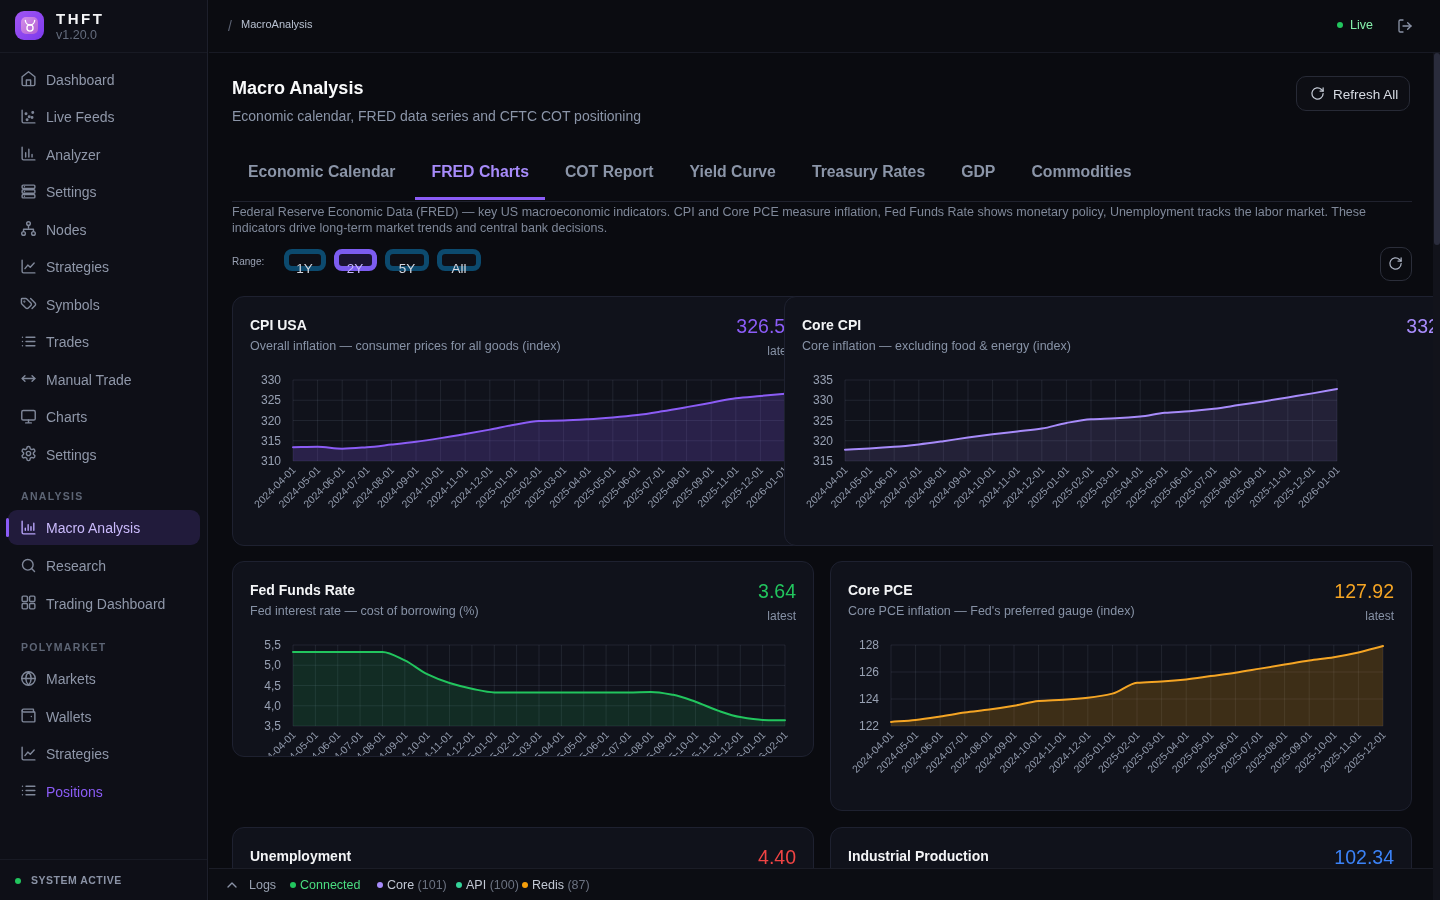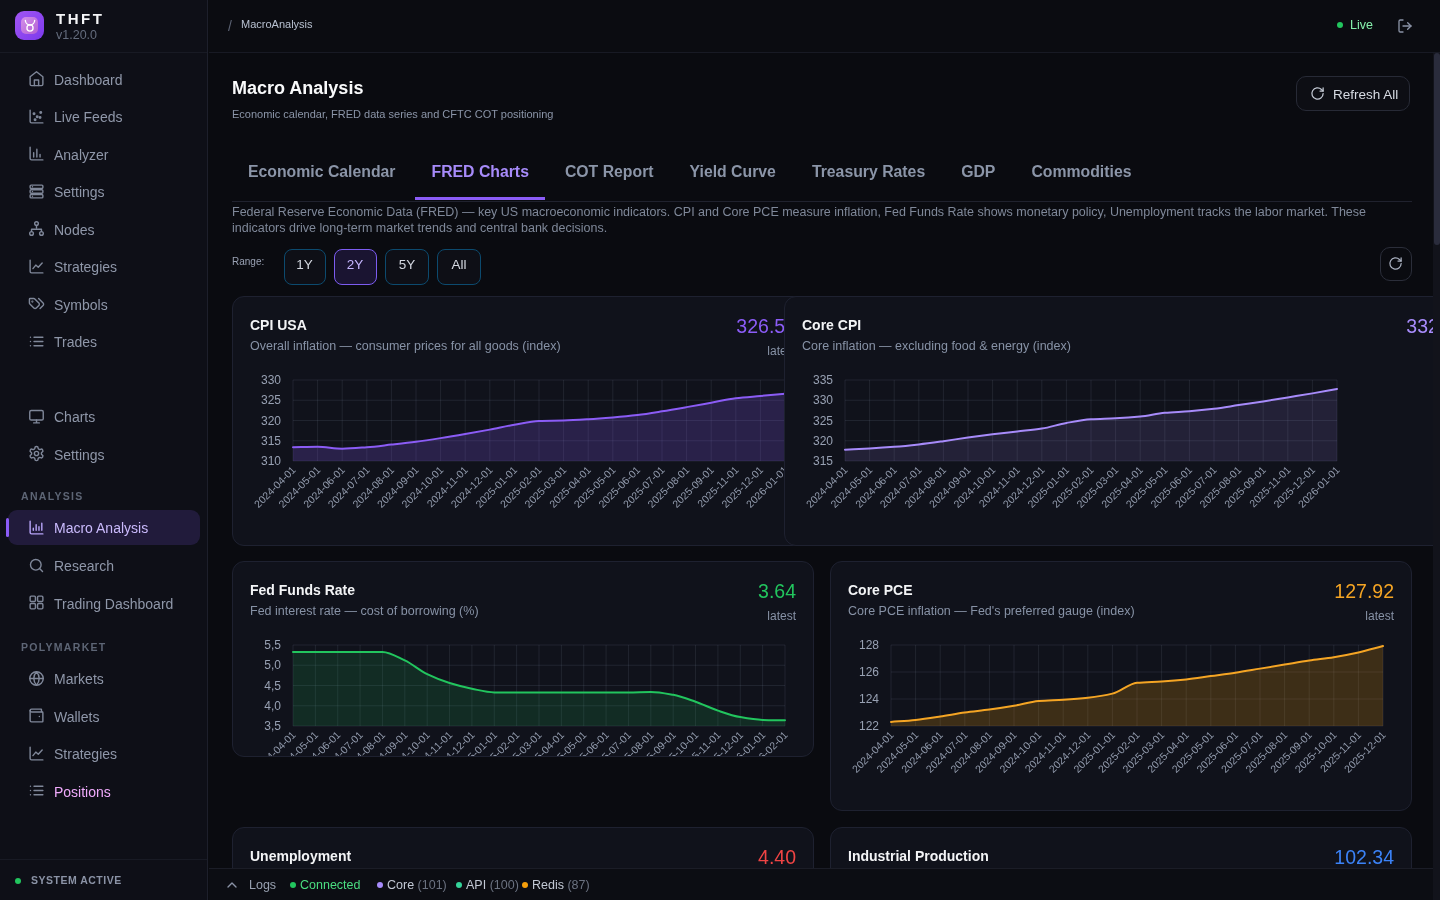--- a/index.html
+++ b/index.html
@@ -1,34 +1,34 @@
 <!DOCTYPE html>
 <html><head><meta charset="utf-8">
 <style>
 * { margin:0; padding:0; box-sizing:border-box; }
 html,body { width:1440px; height:900px; overflow:hidden; background:#0a0b10;
   font-family:"Liberation Sans", sans-serif; }
 #sidebar { position:absolute; left:0; top:0; width:208px; height:900px;
   background:#0e0f17; border-right:1px solid #1d1f2b; }
 #logo { position:absolute; left:0; top:0; width:207px; height:53px; border-bottom:1px solid #181a24; }
-.nav { position:absolute; left:8px; width:207px; height:30px;padding-left:48px; }
+.nav { position:absolute; left:0; width:207px; height:30px;padding-left:48px; }
 .nico { position:absolute; left:20px; top:6px; }
 .nlab { position:absolute; left:46px; top:7.5px; font-size:14px; }
 .sect { position:absolute; left:21px; font-size:10.5px; font-weight:700; letter-spacing:1.3px; color:#5d6575; }
 #topbar { position:absolute; left:209px; top:0; width:1231px; height:53px;
   background:#0b0c11; border-bottom:1px solid #181a24; }
 .tab { display:inline-block; padding:0 16px; margin-right:4px; font-size:15.8px; font-weight:700;
   color:#8b95a8; height:47px; line-height:38px; border-bottom:3px solid transparent; }
 .tab.act { color:#a78bfa; border-bottom-color:#8b5cf6; }
 .card { position:absolute; background:#10121b; border:1px solid #1e2130; border-radius:12px; overflow:hidden; }
 .ct { position:absolute; left:17px; top:20px; font-size:14px; font-weight:700; color:#f3f4f6; }
 .cs { position:absolute; left:17px; top:42px; font-size:12.5px; color:#8792a6; }
 .cv { position:absolute; right:17px; top:17.5px; font-size:19.5px; font-weight:400; }
 .cl { position:absolute; right:17px; top:46.5px; font-size:12px; color:#8792a6; }
-.rbtn { position:absolute; top:249px; height:36px; border:1px solid #0c4a6e; border-radius:8px;
+.rbtn { position:absolute; top:249px; height:22px; border:5px solid #0c4a6e; border-radius:8px;
   background:#0e0f16; color:#d3d7e0; font-size:13.5px; text-align:center; line-height:29px; }
 .dot { display:inline-block; width:6px; height:6px; border-radius:50%; }
 </style></head>
 <body>
 <div id="sidebar">
   <div id="logo">
     <div style="position:absolute;left:15px;top:11px;width:29px;height:29px;border-radius:9px;background:linear-gradient(135deg,#a155f2,#7c3aed);"></div>
     <div style="position:absolute;left:21px;top:17px;width:17px;height:17px;border-radius:5px;background:linear-gradient(135deg,#d390e9,#b25fd4);display:flex;align-items:center;justify-content:center;">
         <svg width="16" height="16" viewBox="0 0 24 24" fill="none" stroke="#ffffff" stroke-width="2" stroke-linecap="round">
           <path d="M5 3.5a7 7 0 0 0 14 0"></path>
@@ -97,20 +97,28 @@
           <circle cx="6.2" cy="9.2" r="0.6" fill="currentColor"></circle>
         </svg></span>
       <span class="nlab" style="color:#8f97a9">Symbols</span>
     </div>
     <div class="nav" style="top:326.5px">
       <span class="nico"><svg width="17" height="17" viewBox="0 0 24 24" fill="none" stroke="#7f8799" stroke-width="2" stroke-linecap="round" stroke-linejoin="round">
           <path d="M3.5 6h.01M3.5 12h.01M3.5 18h.01M8.5 6H21M8.5 12H21M8.5 18H21"></path>
         </svg></span>
       <span class="nlab" style="color:#8f97a9">Trades</span>
     </div>
+    <div class="nav" style="top:364.0px">
+      <span class="nico"><svg width="17" height="17" viewBox="0 0 24 24" fill="none" stroke="#7f8799" stroke-width="2" stroke-linecap="round" stroke-linejoin="round">
+          <path d="m7 8-4 4 4 4"></path>
+          <path d="m17 8 4 4-4 4"></path>
+          <path d="M3.5 12H21"></path>
+        </svg></span>
+      <span class="nlab" style="color:#8f97a9">Manual Trade</span>
+    </div>
     <div class="nav" style="top:401.5px">
       <span class="nico"><svg width="17" height="17" viewBox="0 0 24 24" fill="none" stroke="#7f8799" stroke-width="2" stroke-linecap="round" stroke-linejoin="round">
           <rect x="2.5" y="3.5" width="19" height="13.5" rx="2"></rect>
           <path d="M8 21h8M12 17v4"></path>
         </svg></span>
       <span class="nlab" style="color:#8f97a9">Charts</span>
     </div>
     <div class="nav" style="top:439.0px">
       <span class="nico"><svg width="17" height="17" viewBox="0 0 24 24" fill="none" stroke="#7f8799" stroke-width="2" stroke-linecap="round" stroke-linejoin="round">
           <path d="M12.22 2h-.44a2 2 0 0 0-2 2v.18a2 2 0 0 1-1 1.73l-.43.25a2 2 0 0 1-2 0l-.15-.08a2 2 0 0 0-2.73.73l-.22.38a2 2 0 0 0 .73 2.73l.15.1a2 2 0 0 1 1 1.72v.51a2 2 0 0 1-1 1.74l-.15.09a2 2 0 0 0-.73 2.73l.22.38a2 2 0 0 0 2.73.73l.15-.08a2 2 0 0 1 2 0l.43.25a2 2 0 0 1 1 1.73V20a2 2 0 0 0 2 2h.44a2 2 0 0 0 2-2v-.18a2 2 0 0 1 1-1.73l.43-.25a2 2 0 0 1 2 0l.15.08a2 2 0 0 0 2.73-.73l.22-.39a2 2 0 0 0-.73-2.73l-.15-.08a2 2 0 0 1-1-1.74v-.5a2 2 0 0 1 1-1.74l.15-.09a2 2 0 0 0 .73-2.73l-.22-.38a2 2 0 0 0-2.73-.73l-.15.08a2 2 0 0 1-2 0l-.43-.25a2 2 0 0 1-1-1.73V4a2 2 0 0 0-2-2z"></path>
@@ -165,41 +173,41 @@
       <span class="nico"><svg width="17" height="17" viewBox="0 0 24 24" fill="none" stroke="#7f8799" stroke-width="2" stroke-linecap="round" stroke-linejoin="round">
           <path d="M3 3v16a2 2 0 0 0 2 2h16"></path>
           <path d="m7 15 4-5 3.5 3L20 7"></path>
         </svg></span>
       <span class="nlab" style="color:#8f97a9">Strategies</span>
     </div>
     <div class="nav" style="top:776px">
       <span class="nico"><svg width="17" height="17" viewBox="0 0 24 24" fill="none" stroke="#7f8799" stroke-width="2" stroke-linecap="round" stroke-linejoin="round">
           <path d="M3.5 6h.01M3.5 12h.01M3.5 18h.01M8.5 6H21M8.5 12H21M8.5 18H21"></path>
         </svg></span>
-      <span class="nlab" style="color:#f0abfc">Positions</span>
+      <span class="nlab" style="color:#8b5cf6">Positions</span>
     </div>
   <div style="position:absolute;left:0;top:859px;width:207px;height:41px;border-top:1px solid #181a24;">
     <span class="dot" style="position:absolute;left:15px;top:18px;background:#22c55e;"></span>
     <span style="position:absolute;left:31px;top:14px;font-size:10.5px;font-weight:700;letter-spacing:0.5px;color:#8b93a6;">SYSTEM ACTIVE</span>
   </div>
 </div>
 <div id="topbar">
   <span style="position:absolute;left:19px;top:18px;font-size:14px;color:#5c6374;">/</span>
   <span style="position:absolute;left:32px;top:18px;font-size:11px;color:#b7c0d0;">MacroAnalysis</span>
   <span class="dot" style="position:absolute;left:1128px;top:22px;background:#22c55e;"></span>
   <span style="position:absolute;left:1141px;top:18px;font-size:12.5px;color:#86efac;">Live</span>
   <span style="position:absolute;left:1188px;top:18px;"><svg width="16" height="16" viewBox="0 0 24 24" fill="none" stroke="#8b93a6" stroke-width="2" stroke-linecap="round" stroke-linejoin="round">
         <path d="M9 21H5a2 2 0 0 1-2-2V5a2 2 0 0 1 2-2h4"></path>
         <path d="m16 17 5-5-5-5"></path>
         <path d="M21 12H9"></path>
       </svg></span>
 </div>
 <div id="main" style="position:absolute;left:209px;top:53px;width:1231px;height:847px;">
   <div style="position:absolute;left:23px;top:25px;font-size:18px;font-weight:700;color:#f9fafb;">Macro Analysis</div>
-  <div style="position:absolute;left:23px;top:55px;font-size:11px;color:#8b95a8;">Economic calendar, FRED data series and CFTC COT positioning</div>
+  <div style="position:absolute;left:23px;top:55px;font-size:14px;color:#8b95a8;">Economic calendar, FRED data series and CFTC COT positioning</div>
   <div style="position:absolute;left:1087px;top:23px;width:114px;height:35px;border:1px solid #272a36;border-radius:10px;background:#0d0e14;">
     <span style="position:absolute;left:13px;top:9px;"><svg width="15" height="15" viewBox="0 0 24 24" fill="none" stroke="#c3c9d4" stroke-width="2" stroke-linecap="round" stroke-linejoin="round">
           <path d="M21 12a9 9 0 1 1-2.64-6.36L21 8"></path>
           <path d="M21 3v5h-5"></path>
         </svg></span>
     <span style="position:absolute;left:36px;top:10px;font-size:13.5px;color:#d7dbe3;">Refresh All</span>
   </div>
   <div style="position:absolute;left:23px;top:100px;width:1180px;height:49px;border-bottom:1px solid #20222e;white-space:nowrap;"><div class="tab">Economic Calendar</div><div class="tab act">FRED Charts</div><div class="tab">COT Report</div><div class="tab">Yield Curve</div><div class="tab">Treasury Rates</div><div class="tab">GDP</div><div class="tab">Commodities</div></div>
   <div style="position:absolute;left:23px;top:151px;width:1180px;font-size:12.5px;line-height:16px;color:#7f8899;">Federal Reserve Economic Data (FRED) — key US macroeconomic indicators. CPI and Core PCE measure inflation, Fed Funds Rate shows monetary policy, Unemployment tracks the labor market. These<br>indicators drive long-term market trends and central bank decisions.</div>
 </div>

